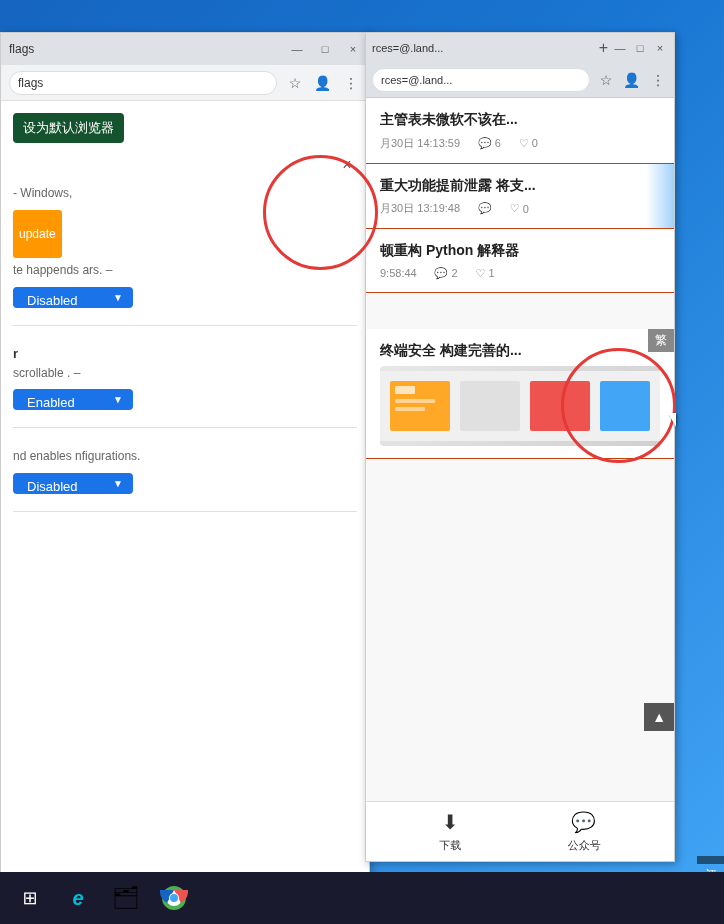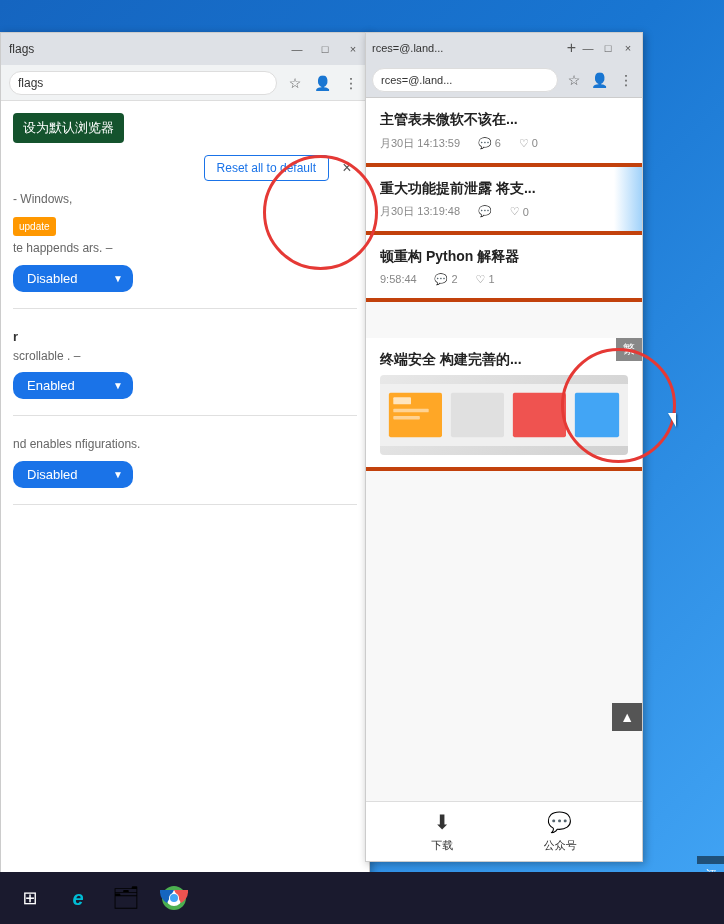--- a/index.html
+++ b/index.html
@@ -170,43 +170,43 @@
     .flag-select-wrap {
       display: inline-flex;
       align-items: center;
       position: relative;
     }
 
     .flag-select {
       background: #1a73e8;
       color: white;
       border: none;
-      padding: 6px 28px 6px 14px;
-      border-radius: 10px;
+      padding: 6px 28px 0 14px;
+      border-radius: 4px;
       font-size: 13px;
       cursor: pointer;
       appearance: none;
       -webkit-appearance: none;
       min-width: 120px;
     }
 
     .select-arrow {
       position: absolute;
       right: 10px;
       pointer-events: none;
       color: white;
       font-size: 10px;
     }
 
     
     .chrome-right {
       position: absolute;
       top: 32px;
       left: 365px;
-      width: 278px;
+      width: 310px;
       height: 830px;
       background: #fff;
       border: 1px solid #ccc;
       box-shadow: 2px 2px 8px rgba(0,0,0,0.3);
       display: flex;
       flex-direction: column;
     }
 
     .news-address {
       flex: 1;
@@ -224,21 +224,21 @@
 
     .news-content {
       flex: 1;
       overflow: hidden;
       background: #f8f8f8;
       position: relative;
     }
 
     .news-item {
       padding: 12px 14px;
-      border-bottom: 4px solid #c2410c;
+      border-bottom: 1px solid #c2410c;
       background: #fff;
       cursor: pointer;
     }
 
     .news-title {
       font-size: 14px;
       font-weight: 600;
       color: #222;
       margin-bottom: 6px;
       line-height: 1.4;
@@ -379,28 +379,27 @@
     <div class="toolbar-icon">👤</div>
     <div class="toolbar-icon">⋮</div>
   </div>
 
   <div class="chrome-content">
     
     <button class="btn-set-default">设为默认浏览器</button>
 
     
     <div class="reset-bar">
-      <button class="btn-reset">Reset all to default</button>
       <div class="close-x">×</div>
     </div>
 
     
     <div class="flag-item">
       <div class="flag-desc">- Windows,</div>
-      <div style="display:inline-block; background:#ff9800; color:white; font-size:10px; padding:4px 6px; border-radius:3px; margin-bottom:4px;">update</div>
+      <div style="display:inline-block; background:#ff9800; color:white; font-size:12px; padding:17px 6px; border-radius:3px; margin-bottom:4px;">update</div>
       <div class="flag-desc">te happends
 ars. –</div>
       <div class="flag-select-wrap">
         <select class="flag-select">
           <option>Default</option>
           <option>Enabled</option>
           <option selected="">Disabled</option>
         </select>
         <span class="select-arrow">▼</span>
       </div>

